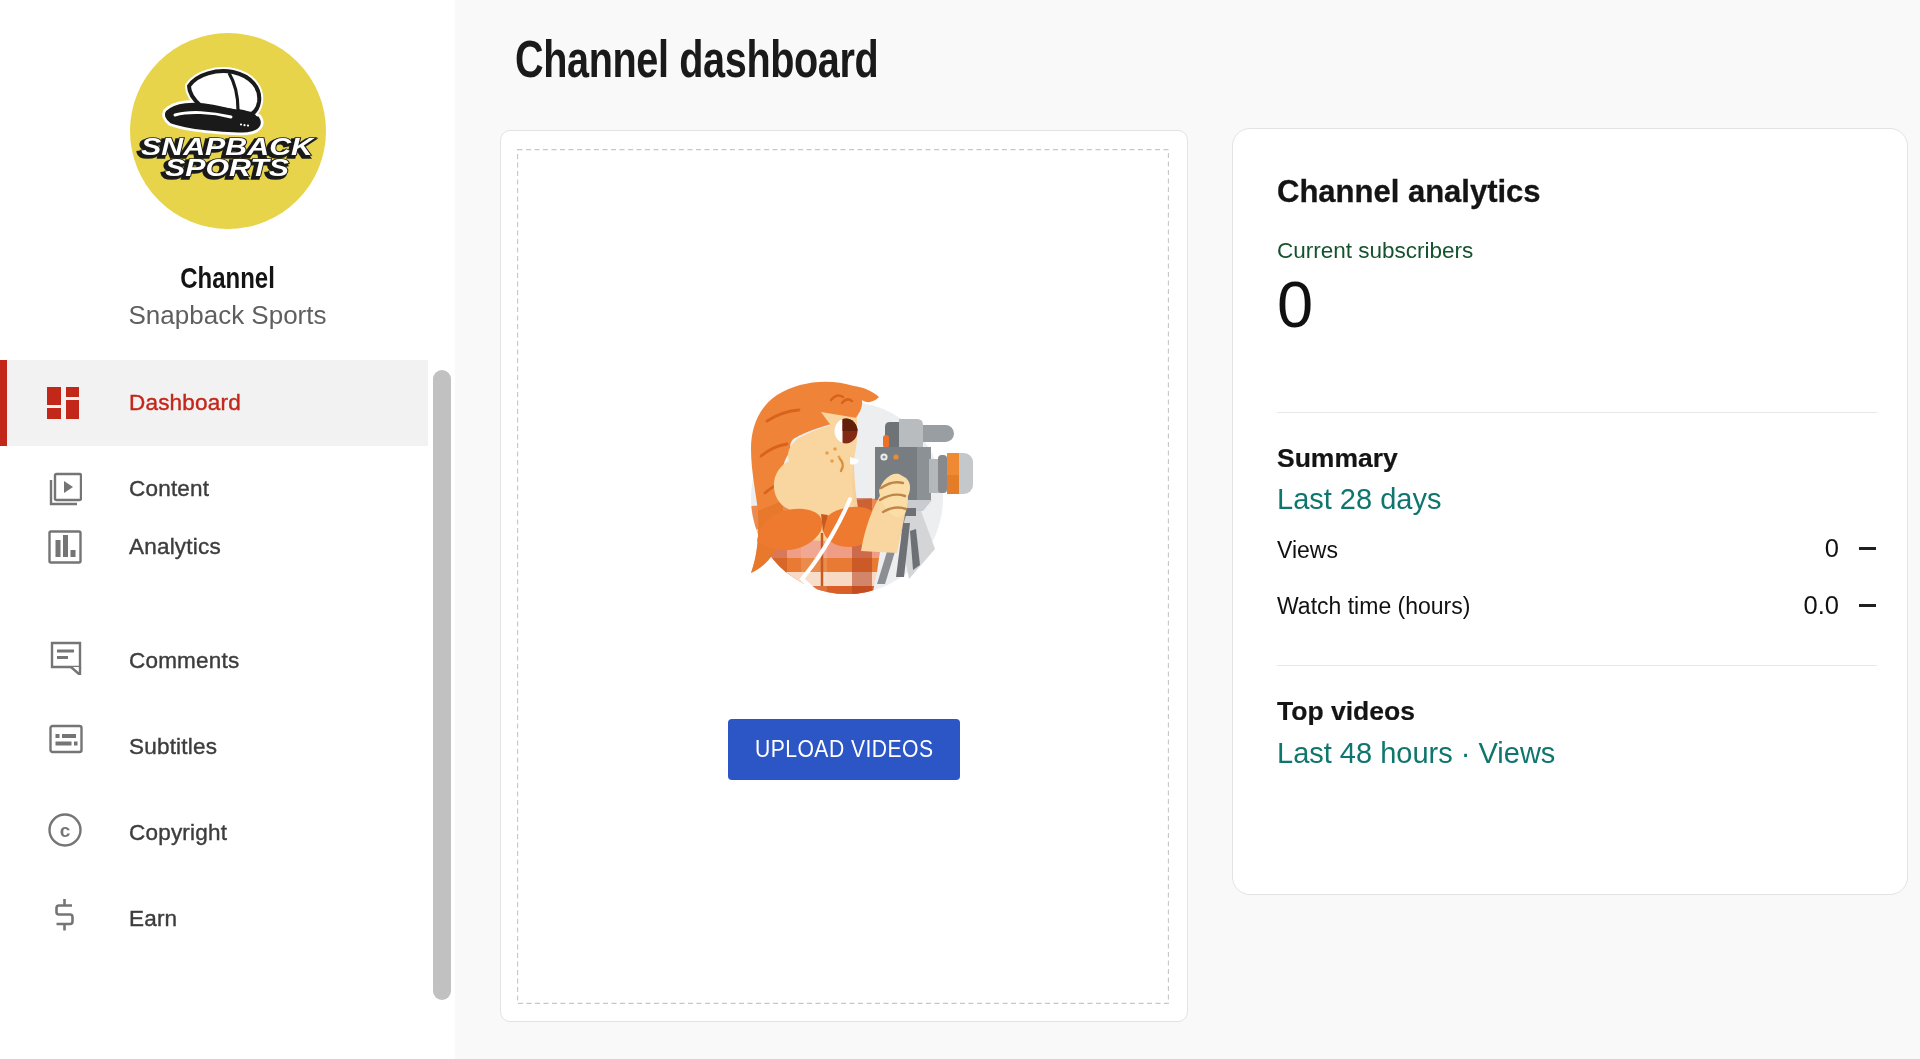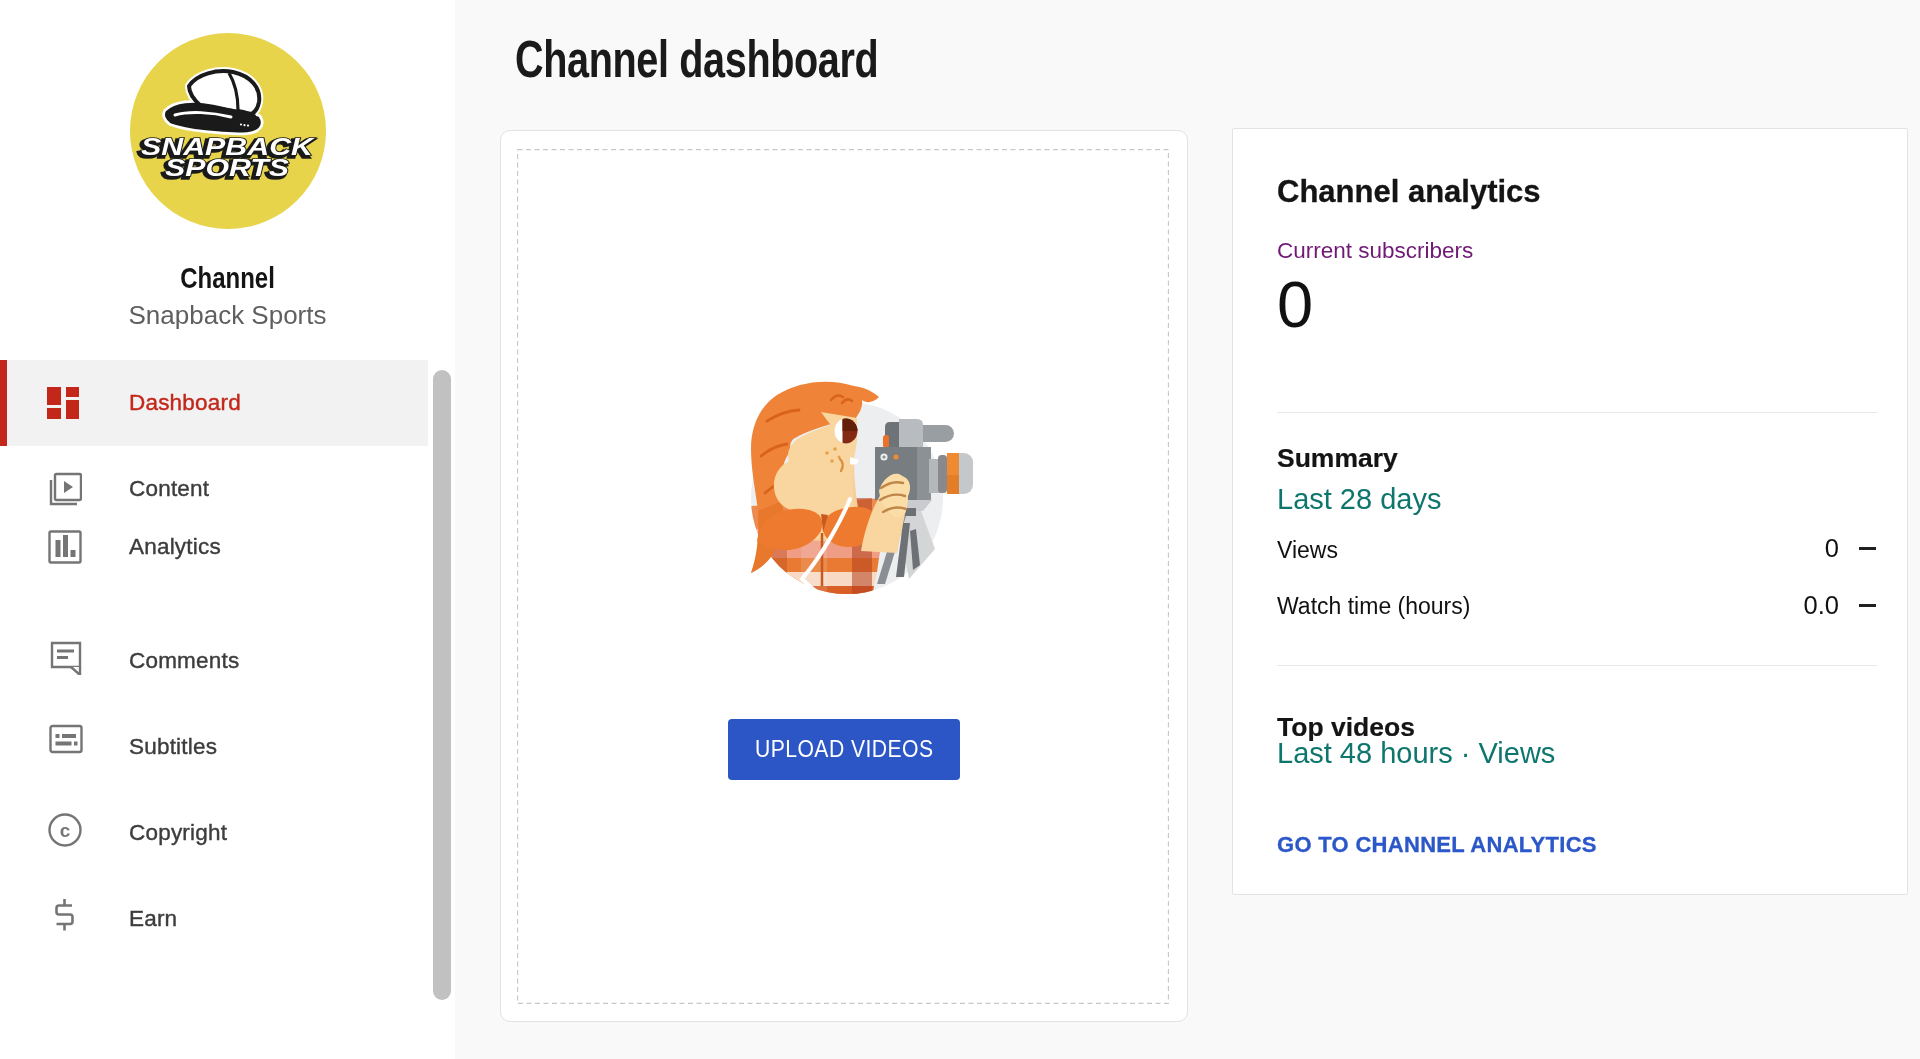--- a/index.html
+++ b/index.html
@@ -31,21 +31,21 @@
   #dashedbox { position:absolute; left:16px; top:18px; width:652px; height:855px; }
   #illus { position:absolute; left:200px; top:250px; }
   #msg { position:absolute; left:0; top:482px; width:688px; text-align:center;
     font-size:23.5px; color:#5f6267; line-height:35px; }
   #upbtn { position:absolute; left:227px; top:588px; width:232px; height:61px;
     background:#2c56c6; border-radius:4px; color:#fff; font-size:23.5px; font-weight:400;
     letter-spacing:0.5px; text-align:center; line-height:61px; }
   #upbtn span { display:inline-block; transform:scaleX(0.9); }
   
   #card2 { position:absolute; left:1232px; top:128px; width:676px; height:767px;
-    background:#fff; border:1px solid #e3e3e3; border-radius:2px; }
+    background:#fff; border:1px solid #e3e3e3; border-radius:18px; }
   #card2 .t { position:absolute; left:44px; white-space:nowrap; }
   .h1b { font-size:31px; font-weight:700; color:#141414; -webkit-text-stroke:0.3px #141414; }
   .h2b { font-size:26.5px; font-weight:700; color:#141414; -webkit-text-stroke:0.2px #141414; }
   .gray { font-size:29px; color:#0f766e; }
   .dark { font-size:23px; color:#111; }
   .divider { position:absolute; left:44px; width:600px; border-top:1px solid #e8e8e8; }
   .dash { position:absolute; width:17px; height:3px; background:#202020; }
   .val { position:absolute; text-align:right; font-size:25.5px; color:#111; }
   #golink { font-size:22px; font-weight:700; color:#2b57c9; letter-spacing:0.3px;
     -webkit-text-stroke:0.3px #2b57c9; }
@@ -264,29 +264,28 @@
         <path d="M882 511 Q894 504 905 508"></path>
       </g>
 
       <path d="M849 498 C840 520 822 552 805 573 L801 578 C810 587 821 596 832 602" stroke="#fff" stroke-width="4" fill="none" stroke-linecap="round"></path>
     </svg>
     <div id="upbtn"><span>UPLOAD VIDEOS</span></div>
   </div>
 
   <div id="card2">
     <div class="t h1b" style="top:45px;">Channel analytics</div>
-    <div class="t gray" style="top:109px; color:#701a75; font-size:22.5px;">Current subscribers</div>
+    <div class="t gray" style="top:109px; color:#14532d; font-size:22.5px;">Current subscribers</div>
     <div class="t" style="top:138px; font-size:65px; color:#111;">0</div>
     <div class="divider" style="top:283px;"></div>
     <div class="t h2b" style="top:314px;">Summary</div>
     <div class="t gray" style="top:354px;">Last 28 days</div>
     <div class="t dark" style="top:408px;">Views</div>
     <div class="val" style="top:405px; left:500px; width:106px;">0</div>
     <div class="dash" style="left:626px; top:418px;"></div>
     <div class="t dark" style="top:464px;">Watch time (hours)</div>
     <div class="val" style="top:462px; left:500px; width:106px;">0.0</div>
     <div class="dash" style="left:626px; top:475px;"></div>
     <div class="divider" style="top:536px;"></div>
-    <div class="t h2b" style="top:567px;margin-top:16px;">Top videos</div>
+    <div class="t h2b" style="top:567px;">Top videos</div>
     <div class="t gray" style="top:608px;">Last 48 hours · Views</div>
-    <div class="t" id="golink" style="top:703px;">GO TO CHANNEL ANALYTICS</div>
   </div>
 </div>
 
 </body></html>

